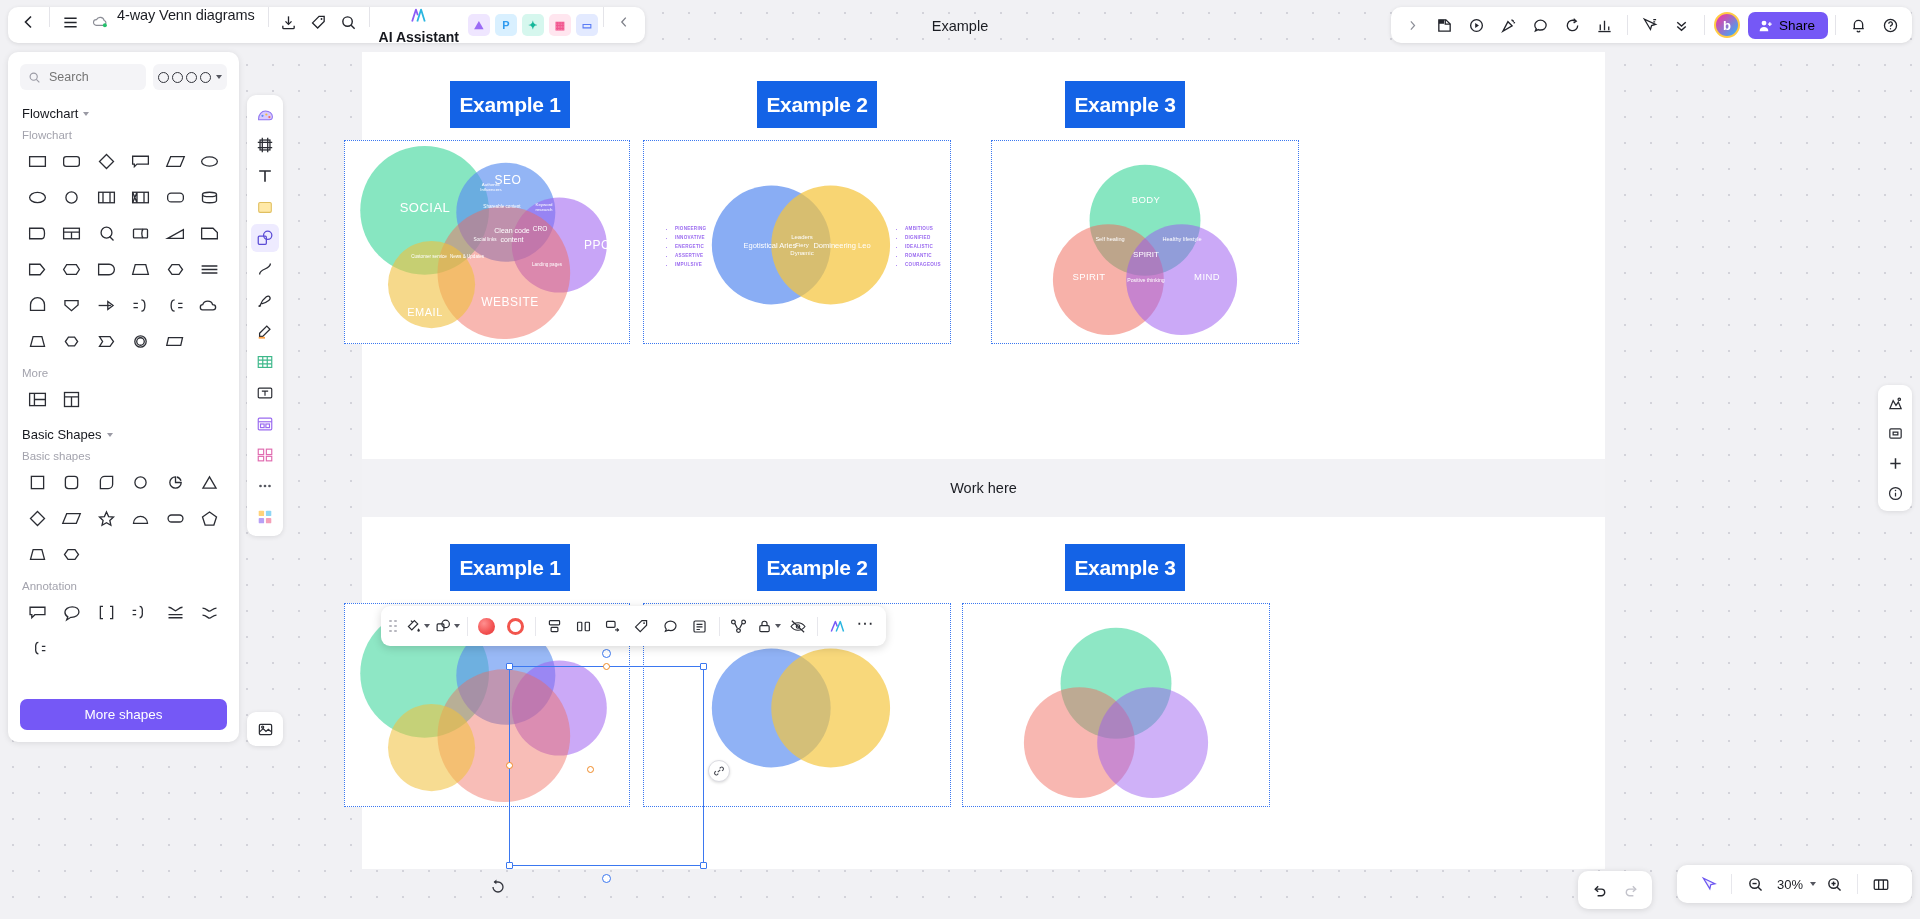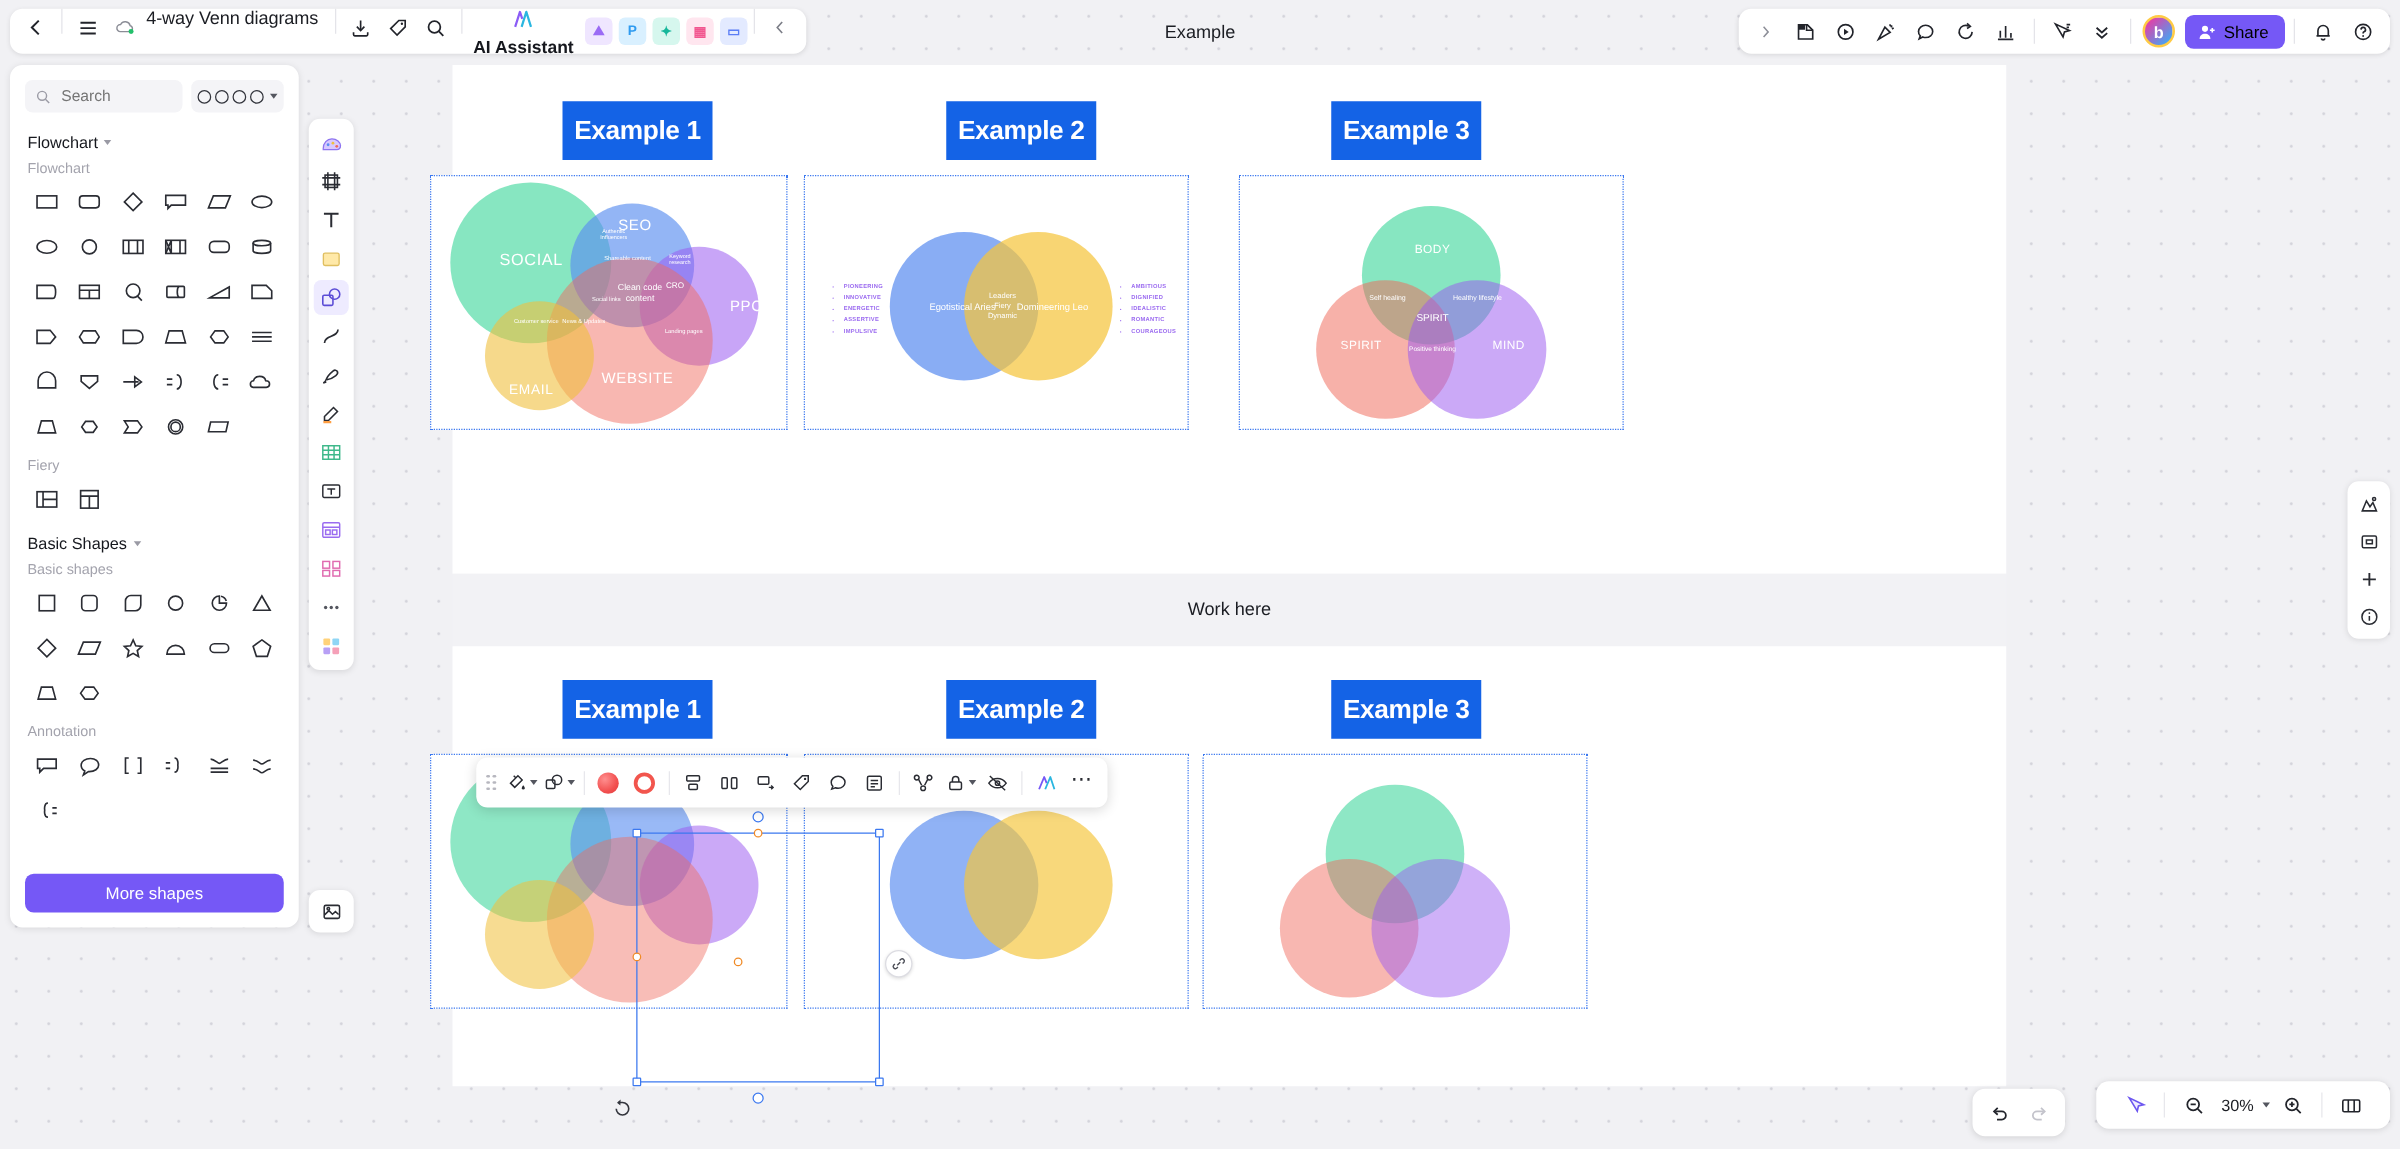--- a/index.html
+++ b/index.html
@@ -873,21 +873,21 @@
             <circle cx="12" cy="12" r="6.5"></circle>
             <circle cx="12" cy="12" r="4.3"></circle>
           </svg>
         </div>
         <div class="shape-cell">
           <svg width="21" height="21" viewBox="0 0 24 24" fill="none" stroke="#2b2d34" stroke-width="1.5">
             <path d="M4 7.5h16l-2 9H2z"></path>
           </svg>
         </div>
       </div>
-      <div class="sub-title">Fiery</div>
+      <div class="sub-title">More</div>
       <div class="shape-grid">
         <div class="shape-cell">
           <svg width="21" height="21" viewBox="0 0 24 24" fill="none" stroke="#2b2d34" stroke-width="1.5">
             <rect x="3" y="5" width="18" height="14"></rect>
             <path d="M8.5 5v14M8.5 12H21"></path>
           </svg>
         </div>
         <div class="shape-cell">
           <svg width="21" height="21" viewBox="0 0 24 24" fill="none" stroke="#2b2d34" stroke-width="1.5">
             <rect x="4" y="4" width="16" height="16"></rect>

